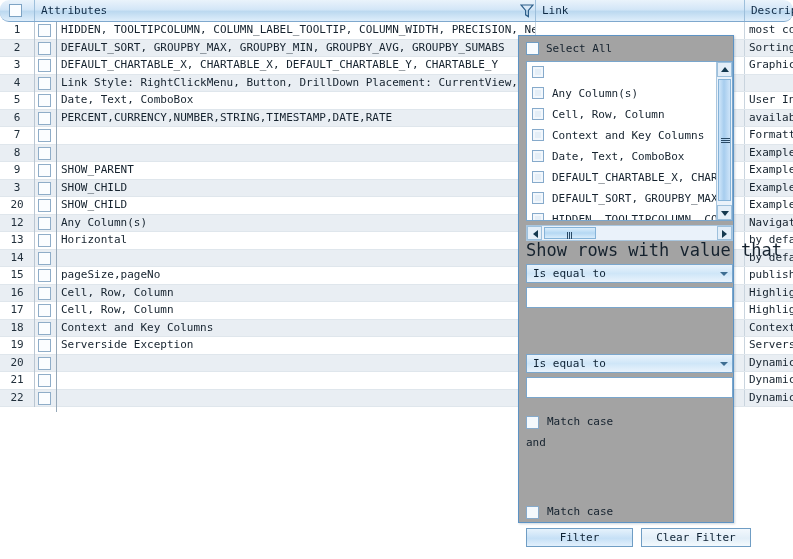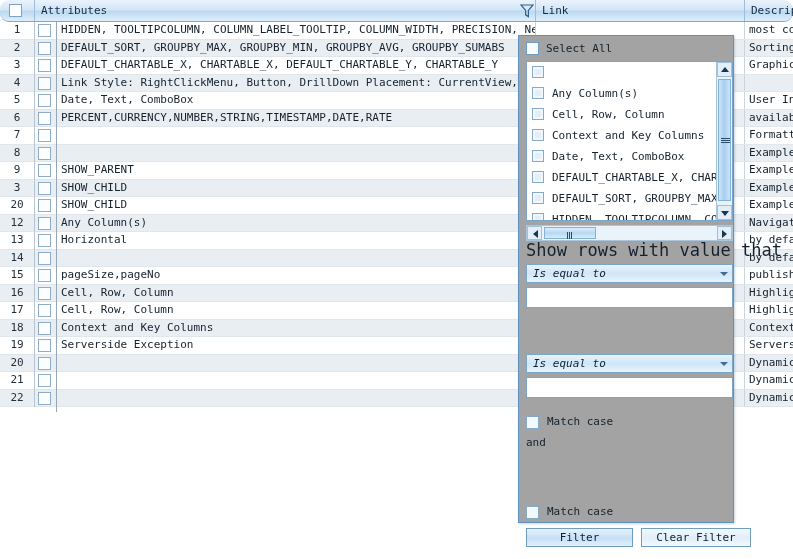--- a/index.html
+++ b/index.html
@@ -94,21 +94,21 @@
      background:linear-gradient(to bottom,#dbeefc,#b5d8f3 50%,#d8ecfb);
      border:1px solid #85b3d8;box-sizing:border-box;}
   .hsb-grip{position:absolute;left:22px;top:4px;width:7px;height:7px;}
   .hsb-grip span{display:inline-block;width:1px;height:7px;background:#2a4a66;margin-right:1px;vertical-align:top;}
 
   .srlabel{position:absolute;left:7px;top:204px;font-size:17px;color:#15222e;white-space:nowrap;}
 
   .combo{position:absolute;left:7px;width:207px;height:19px;
      background:linear-gradient(to bottom,#e9f3fc,#cfe6f8 50%,#e9f3fc);
      border:1px solid #7aa6cc;box-sizing:border-box;}
-  .combo .val{position:absolute;left:6px;top:0;line-height:17px;font-size:11px;color:#0d2133;white-space:nowrap;font-style:italic;}
+  .combo .val{position:absolute;left:6px;top:0;line-height:17px;font-size:11px;color:#0d2133;white-space:nowrap;}
   .combo .arw{position:absolute;right:4px;top:7px;width:0;height:0;
      border-left:4px solid transparent;border-right:4px solid transparent;border-top:4px solid #3d6d92;}
   #combo1{top:228px;}
   #combo2{top:318px;}
 
   .txtin{position:absolute;left:7px;width:207px;height:21px;background:#ffffff;
      border:1px solid #7aa6cc;box-sizing:border-box;}
   #txt1{top:251px;}
   #txt2{top:341px;}
 

